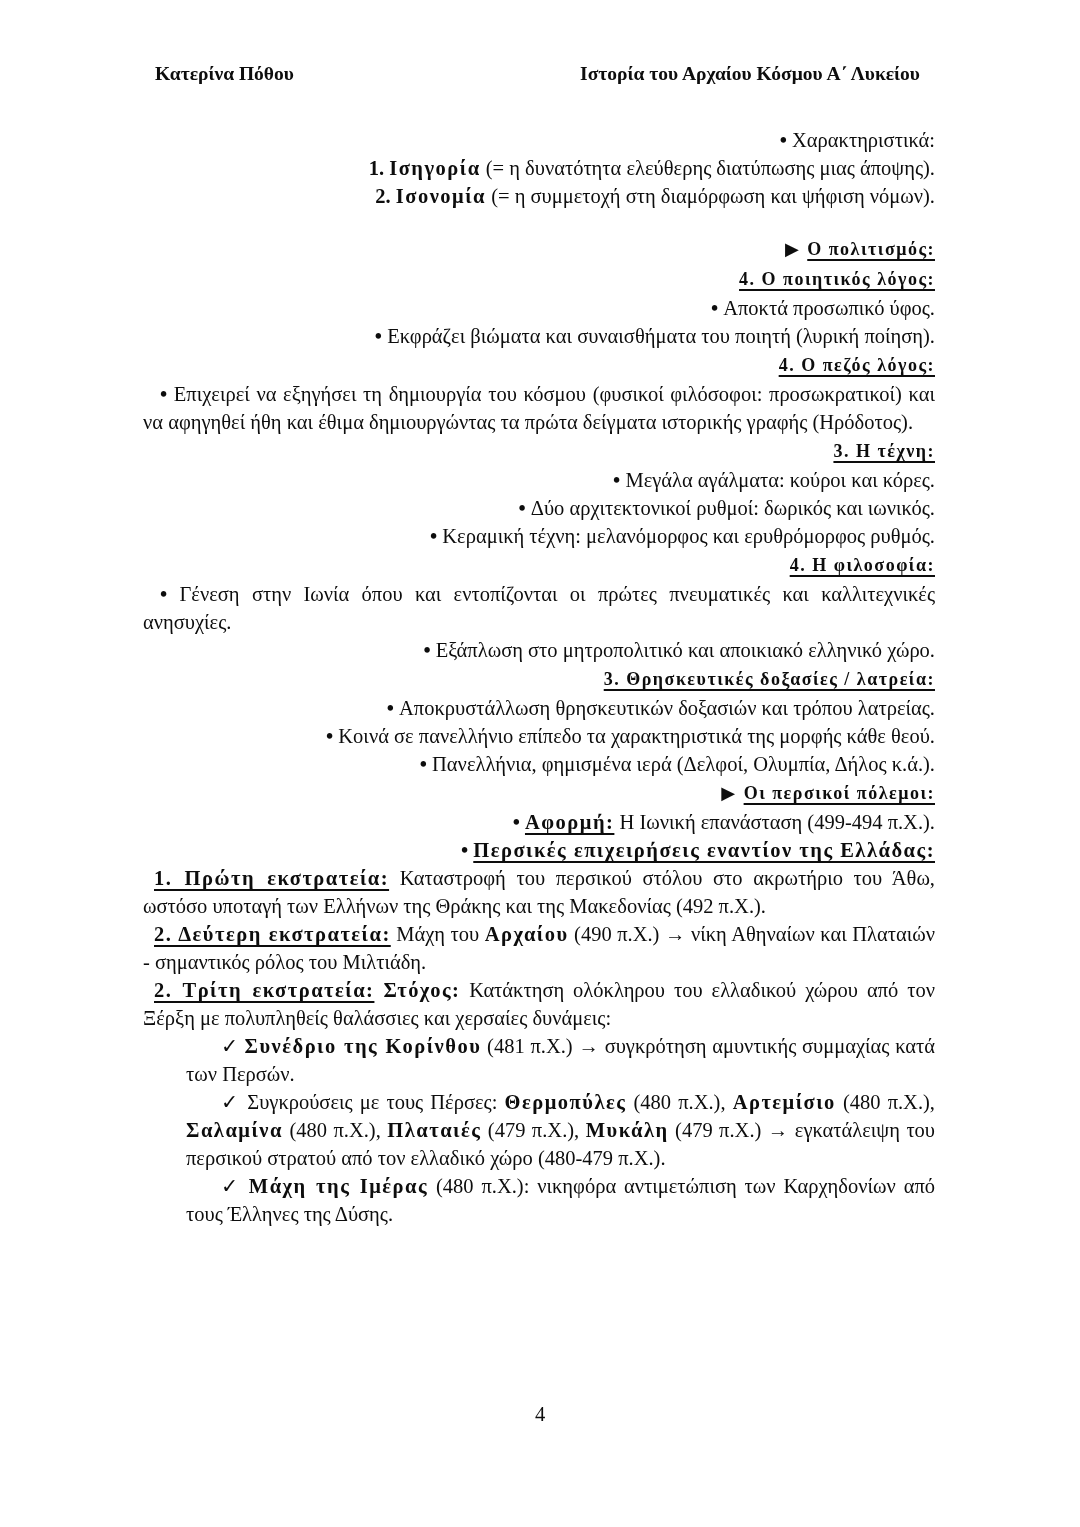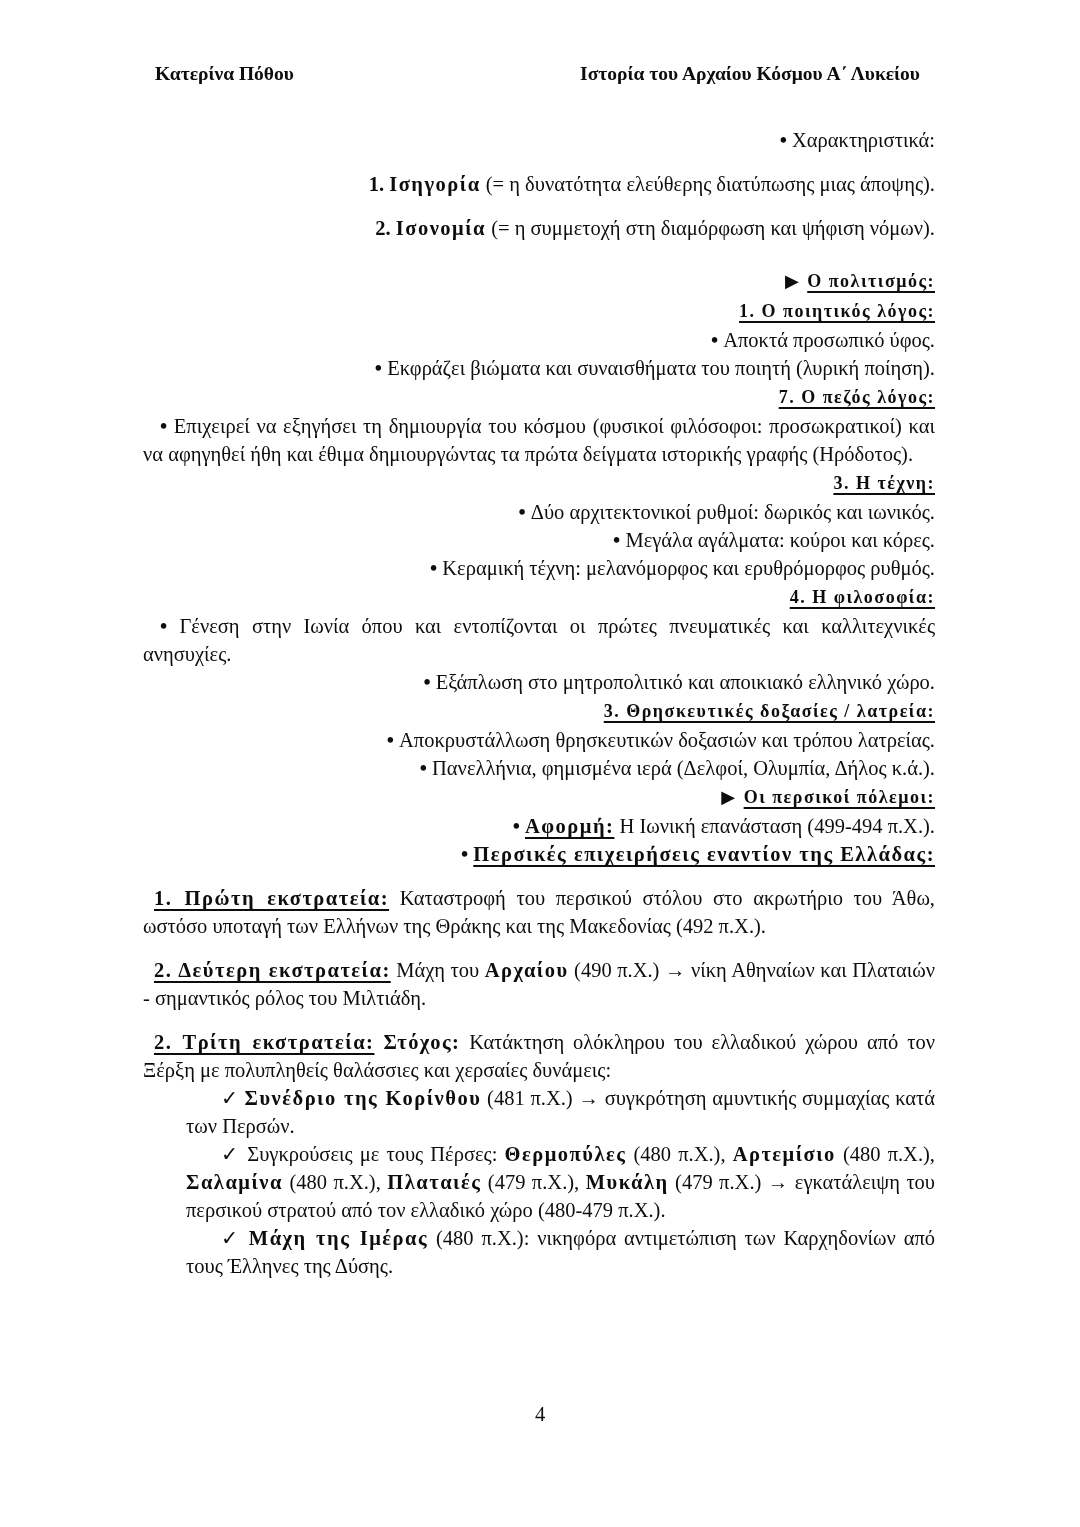--- a/index.html
+++ b/index.html
@@ -25,21 +25,21 @@
     line-height: 24px;
   }
   .content {
     margin: 40px 145px 0 143px;
     font-size: 20.5px;
     line-height: 28px;
   }
   .para { margin: 0; text-align: right; }
   .just { text-align: justify; text-align-last: left; }
   .bullet   { text-indent: 17px; }
-  .numbered { text-indent: 11px; margin-top: 16px; }
+  .numbered { text-indent: 11px; }
   .check    { text-indent: 35px; margin-left: 43px; }
   .section, .subsection {
     font-size: 18px;
     line-height: 30px;
     text-indent: 11px;
     font-weight: bold;
   }
   .sn  { font-weight: normal; }
   .sb  { font-weight: bold; }
   .sbl { font-weight: bold; letter-spacing: 1.5px; }
@@ -67,34 +67,35 @@
 <header class="page-header">
   <span>Κατερίνα Πόθου</span>
   <span>Ιστορία του Αρχαίου Κόσμου Α΄ Λυκείου</span>
 </header>
 
 <main class="content">
     <div class="para bullet"><span class="smk">• </span><span class="sn">Χαρακτηριστικά:</span></div>
     <div class="para numbered"><span class="sb">1. </span><span class="sbl">Ισηγορία</span><span class="sn"> (= η δυνατότητα ελεύθερης διατύπωσης μιας άποψης).</span></div>
     <div class="para numbered"><span class="sb">2. </span><span class="sbl">Ισονομία</span><span class="sn"> (= η συμμετοχή στη διαμόρφωση και ψήφιση νόμων).</span></div>
     <div class="para section" style="margin-top: 24px;"><span class="smk">▶ </span><span class="sbul">Ο πολιτισμός:</span></div>
-    <div class="para subsection"><span class="sbul">1. Ο ποιητικός λόγος:</span></div>
+    <div class="para subsection"><span class="sbul">4. Ο ποιητικός λόγος:</span></div>
     <div class="para bullet"><span class="smk">• </span><span class="sn">Αποκτά προσωπικό ύφος.</span></div>
     <div class="para bullet"><span class="smk">• </span><span class="sn">Εκφράζει βιώματα και συναισθήματα του ποιητή (λυρική ποίηση).</span></div>
-    <div class="para subsection"><span class="sbul">7. Ο πεζός λόγος:</span></div>
+    <div class="para subsection"><span class="sbul">4. Ο πεζός λόγος:</span></div>
     <div class="para bullet just"><span class="smk">•  </span><span class="sn">Επιχειρεί να εξηγήσει τη δημιουργία του κόσμου (φυσικοί φιλόσοφοι: προσωκρατικοί) και να αφηγηθεί ήθη και έθιμα δημιουργώντας τα πρώτα δείγματα ιστορικής γραφής (Ηρόδοτος).</span></div>
     <div class="para subsection"><span class="sbul">3. Η τέχνη:</span></div>
+    <div class="para bullet"><span class="smk">• </span><span class="sn">Μεγάλα αγάλματα: κούροι και κόρες.</span></div>
     <div class="para bullet"><span class="smk">• </span><span class="sn">Δύο αρχιτεκτονικοί ρυθμοί: δωρικός και ιωνικός.</span></div>
-    <div class="para bullet"><span class="smk">• </span><span class="sn">Μεγάλα αγάλματα: κούροι και κόρες.</span></div>
     <div class="para bullet"><span class="smk">• </span><span class="sn">Κεραμική τέχνη: μελανόμορφος και ερυθρόμορφος ρυθμός.</span></div>
     <div class="para subsection"><span class="sbul">4. Η φιλοσοφία:</span></div>
     <div class="para bullet just"><span class="smk">•  </span><span class="sn">Γένεση στην Ιωνία όπου και εντοπίζονται οι πρώτες πνευματικές και καλλιτεχνικές ανησυχίες.</span></div>
     <div class="para bullet"><span class="smk">• </span><span class="sn">Εξάπλωση στο μητροπολιτικό και αποικιακό ελληνικό χώρο.</span></div>
     <div class="para subsection"><span class="sbul">3. Θρησκευτικές δοξασίες / λατρεία:</span></div>
     <div class="para bullet"><span class="smk">• </span><span class="sn">Αποκρυστάλλωση θρησκευτικών δοξασιών και τρόπου λατρείας.</span></div>
+    <div class="para bullet"><span class="smk">• </span><span class="sn">Κοινά σε πανελλήνιο επίπεδο τα χαρακτηριστικά της μορφής κάθε θεού.</span></div>
     <div class="para bullet"><span class="smk">• </span><span class="sn">Πανελλήνια, φημισμένα ιερά (Δελφοί, Ολυμπία, Δήλος κ.ά.).</span></div>
     <div class="para section" style=""><span class="smk">▶ </span><span class="sbul">Οι περσικοί πόλεμοι:</span></div>
     <div class="para bullet"><span class="smk">• </span><span class="sbul">Αφορμή:</span><span class="sn"> Η Ιωνική επανάσταση (499-494 π.Χ.).</span></div>
     <div class="para bullet"><span class="smk">• </span><span class="sbul">Περσικές επιχειρήσεις εναντίον της Ελλάδας:</span></div>
     <div class="para numbered just"><span class="sbul">1. Πρώτη εκστρατεία:</span><span class="sn"> Καταστροφή του περσικού στόλου στο ακρωτήριο του Άθω, ωστόσο υποταγή των Ελλήνων της Θράκης και της Μακεδονίας (492 π.Χ.).</span></div>
     <div class="para numbered just"><span class="sbul">2. Δεύτερη εκστρατεία:</span><span class="sn"> Μάχη του </span><span class="sbl">Αρχαίου</span><span class="sn"> (490 π.Χ.) </span><span class="smk">→</span><span class="sn"> νίκη Αθηναίων και Πλαταιών - σημαντικός ρόλος του Μιλτιάδη.</span></div>
     <div class="para numbered just"><span class="sbul">2. Τρίτη εκστρατεία:</span><span class="sn"> </span><span class="sbl">Στόχος:</span><span class="sn"> Κατάκτηση ολόκληρου του ελλαδικού χώρου από τον Ξέρξη με πολυπληθείς θαλάσσιες και χερσαίες δυνάμεις:</span></div>
     <div class="para check just"><span class="smk">✓ </span><span class="sbl">Συνέδριο της Κορίνθου</span><span class="sn"> (481 π.Χ.) </span><span class="smk">→</span><span class="sn"> συγκρότηση αμυντικής συμμαχίας κατά των Περσών.</span></div>
     <div class="para check just"><span class="smk">✓ </span><span class="sn">Συγκρούσεις με τους Πέρσες: </span><span class="sbl">Θερμοπύλες</span><span class="sn"> (480 π.Χ.), </span><span class="sbl">Αρτεμίσιο</span><span class="sn"> (480 π.Χ.), </span><span class="sbl">Σαλαμίνα</span><span class="sn"> (480 π.Χ.), </span><span class="sbl">Πλαταιές</span><span class="sn"> (479 π.Χ.), </span><span class="sbl">Μυκάλη</span><span class="sn"> (479 π.Χ.) </span><span class="smk">→</span><span class="sn"> εγκατάλειψη του περσικού στρατού από τον ελλαδικό χώρο (480-479 π.Χ.).</span></div>
     <div class="para check just"><span class="smk">✓ </span><span class="sbl">Μάχη της Ιμέρας</span><span class="sn"> (480 π.Χ.): νικηφόρα αντιμετώπιση των Καρχηδονίων από τους Έλληνες της Δύσης.</span></div>

